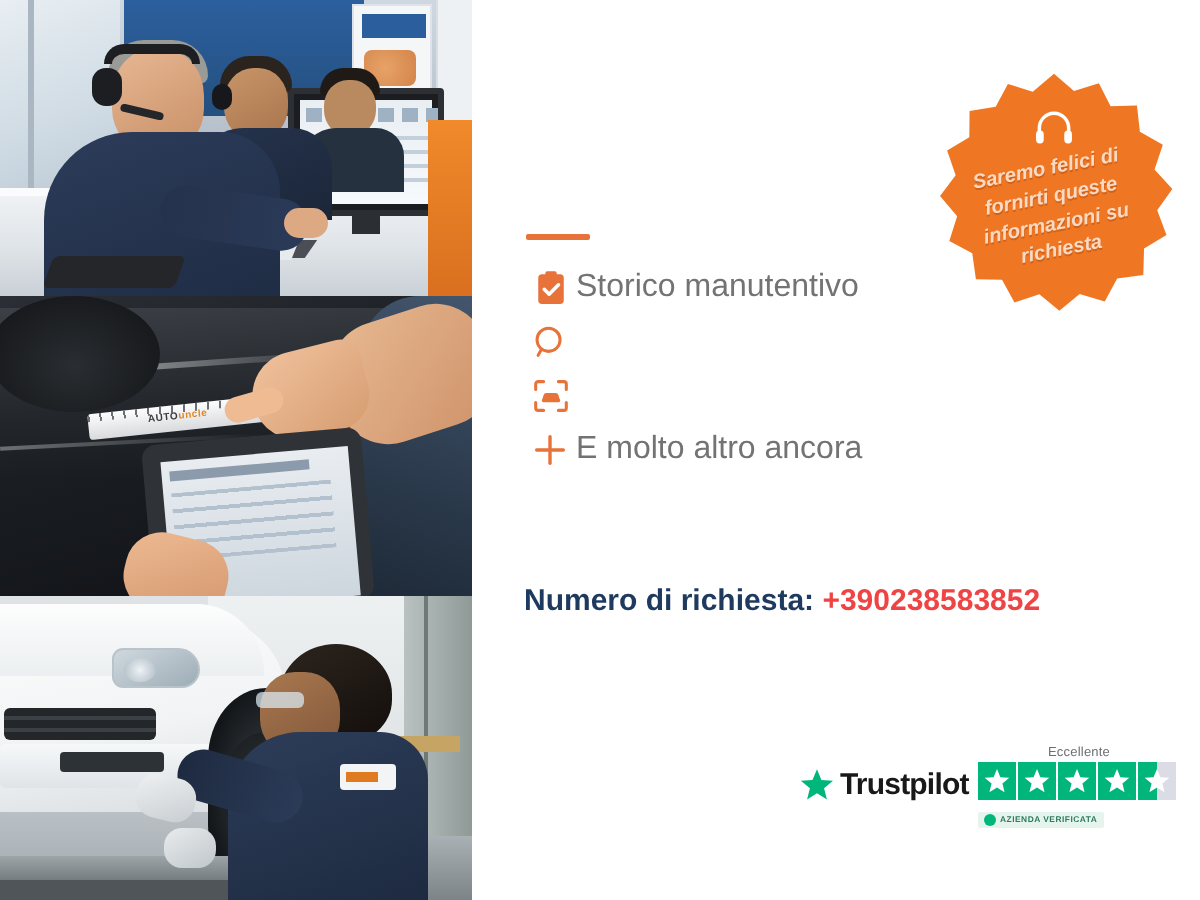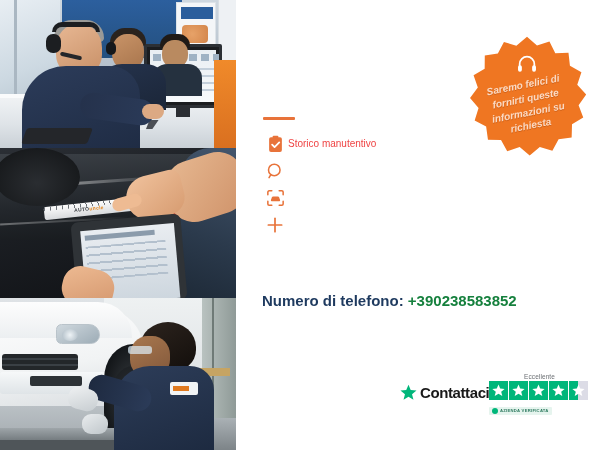--- a/index.html
+++ b/index.html
@@ -176,25 +176,25 @@
      transform:rotate(-11deg); text-align:center;
      font-size:10px; line-height:1.38; font-weight:bold; font-style:italic;
      color:#fbd9c2; text-shadow:0 1px 0 rgba(150,60,10,.35); padding:0 12px; }
 
   
   .features { position:absolute; left:26px; top:130px; width:215px; }
   .feat { display:flex; align-items:center; height:27px; }
   .feat .ico { flex:0 0 26px; width:26px; height:22px; display:flex; align-items:center; justify-content:center;
      color:#e8733a; }
   .feat .ico svg { display:block; }
-  .feat .txt { font-size:10px; color:#ef4444; white-space:nowrap; }
+  .feat .txt { font-size:16px; color:#737373; white-space:nowrap; }
 
   
   .phone { position:absolute; left:26px; top:292px; font-size:15px; font-weight:bold; color:#1e3a5f; }
-  .phone .num { color:#15803d; }
+  .phone .num { color:#ef4444; }
   .sub { position:absolute; left:26px; top:317px; width:300px;
      font-size:12px; line-height:1.55; color:#3c4a5c; }
 
   
   .tp { position:absolute; left:164px; top:373px; width:190px; height:48px; }
   .tp .logo { position:absolute; left:0; top:11px; display:flex; align-items:center; gap:3px; }
   .tp .logo .star { width:17px; height:17px; color:#00b67a; }
   .tp .logo .word { font-size:15px; font-weight:bold; color:#191919; letter-spacing:-.4px; }
   .tp .rate { position:absolute; left:89px; top:0; width:101px; }
   .tp .rate .cap { font-size:6.5px; color:#6b6f73; text-align:center; letter-spacing:.1px; margin-bottom:1px; }
@@ -356,36 +356,37 @@
         </span>
       </div>
 
       <div class="feat">
         <span class="ico">
           <svg width="18" height="18" viewBox="0 0 20 20" fill="none" stroke="#e8733a" stroke-width="1.9" stroke-linecap="round">
             <path d="M10 2.6v14.8"></path>
               <path d="M2.6 10h14.8"></path>
           </svg>
         </span>
+        <span class="txt">E molto altro ancora</span>
       </div>
 
     </div>
 
     <div class="phone">
-      <span>Numero di telefono: </span><a class="num" href="#" style="text-decoration:none;">+390238583852</a>
+      <span>Numero di richiesta: </span><a class="num" href="#" style="text-decoration:none;">+390238583852</a>
     </div>
 
     <div class="tp">
       <div class="logo">
         <span class="star">
           <svg viewBox="0 0 24 24" fill="currentColor">
               <path d="M12 .9l3.1 7.6 8.2.5-6.3 5.3 2 8-7-4.4-7 4.4 2-8L.6 9l8.2-.5z"></path>
             </svg>
         </span>
-        <span class="word">Contattaci</span>
+        <span class="word">Trustpilot</span>
       </div>
       <div class="rate">
         <div class="cap">Eccellente</div>
         <div class="stars">
           <span class="sbox">
               <svg viewBox="0 0 24 24" fill="currentColor">
                 <path d="M12 .9l3.1 7.6 8.2.5-6.3 5.3 2 8-7-4.4-7 4.4 2-8L.6 9l8.2-.5z"></path>
               </svg>
             </span>
           <span class="sbox">

